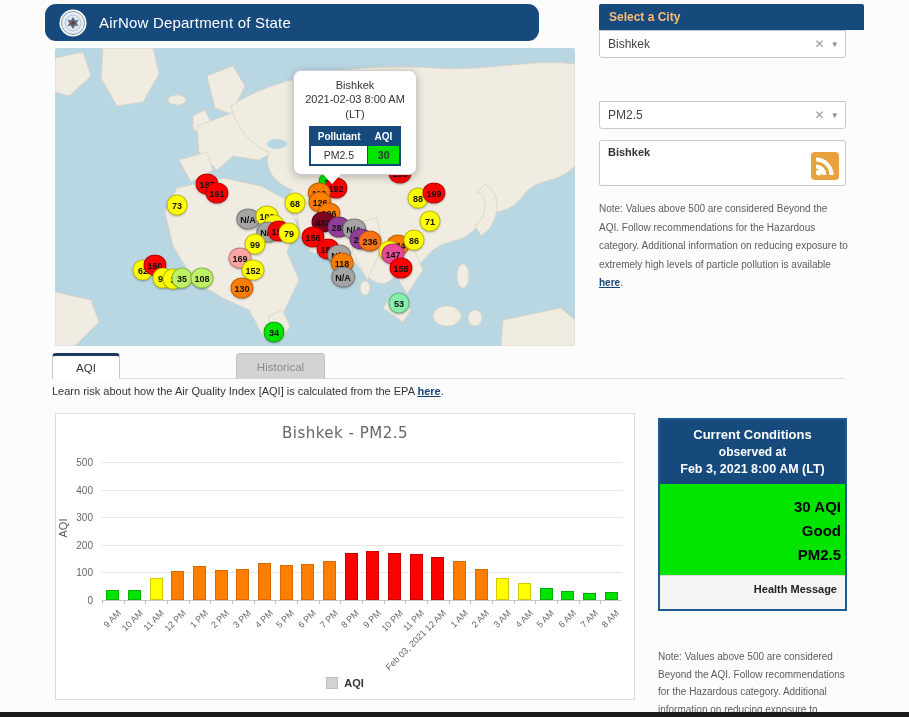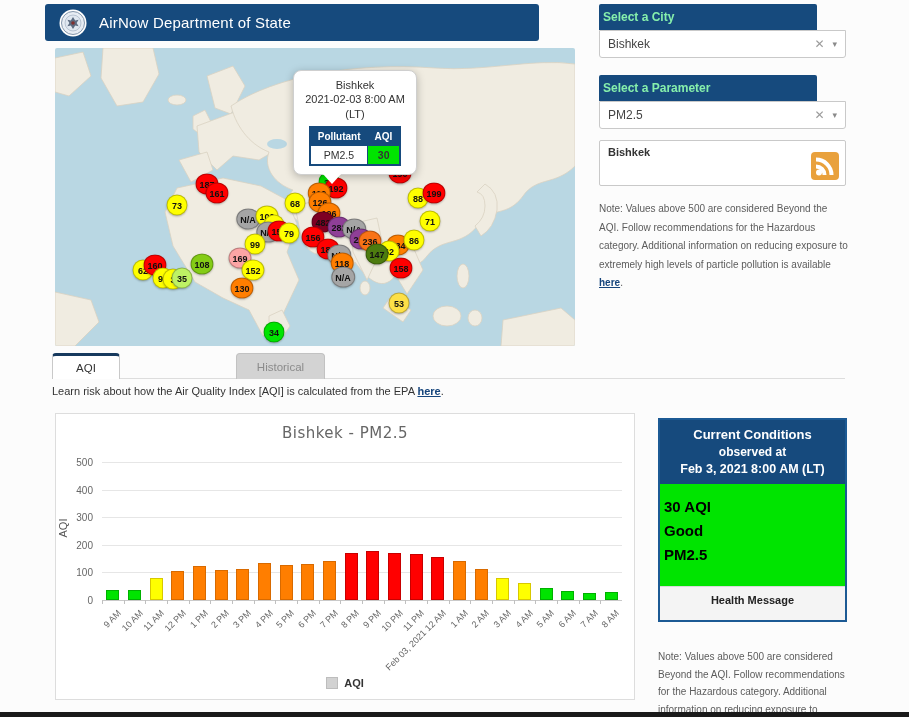--- a/index.html
+++ b/index.html
@@ -1,21 +1,21 @@
 <!DOCTYPE html>
 <html><head>
 <meta charset="utf-8">
 <style>
   * { margin:0; padding:0; box-sizing:border-box; }
   html,body { width:909px; height:717px; background:#fcfcfc; font-family:"Liberation Sans", sans-serif; overflow:hidden; }
   #canvas { position:relative; width:909px; height:717px; }
 
   
   .app-header { position:absolute; left:45px; top:4px; width:494px; height:37px;
-    background:#164a7d; border-radius:3px; display:flex; align-items:center; padding-left:14px; }
+    background:#164a7d; border-radius:11px; display:flex; align-items:center; padding-left:14px; }
   .seal { width:28px; height:28px; margin-right:12px; flex:0 0 auto; }
   .app-title { color:#ffffff; font-size:15px; letter-spacing:.2px; }
 
   
   .map { position:absolute; left:55px; top:48px; width:520px; height:298px;
     background:#b9d7e3; overflow:hidden; border-radius:2px; }
   .map svg.land { position:absolute; left:0; top:0; }
   .marker { position:absolute; transform:translate(-50%,-50%); min-width:21px; height:21px;
     padding:0 3px; border-radius:50%; display:flex; align-items:center; justify-content:center;
     font-size:9px; font-weight:bold; color:#111; border:1px solid rgba(0,0,0,.25);
@@ -25,23 +25,23 @@
     padding:7px 5px 8px; z-index:20; text-align:center; font-size:11px; color:#333; }
   .popup:after { content:""; position:absolute; left:28px; bottom:-10px; width:0; height:0;
     border-left:10px solid transparent; border-right:10px solid transparent; border-top:11px solid #ffffff; }
   .popup .p-city, .popup .p-date, .popup .p-tz { line-height:1.3; }
   .popup table { margin:5px auto 0; border-collapse:collapse; border:2px solid #164a7d; }
   .popup th { background:#164a7d; color:#fff; font-size:10px; padding:3px 7px; }
   .popup td { font-size:10.5px; padding:3px 7px; border:1px solid #164a7d; background:#fff; }
   .popup td.aqi-cell { font-weight:bold; }
 
   
-  .panel-head { position:absolute; left:599px; width:218px; height:26px; background:#164a7d;
-    color:#86efac; font-size:12px; font-weight:bold; display:flex; align-items:center;
-    padding-left:4px; border-radius:2px 2px 0 0; }
+  .panel-head { position:absolute; left:599px; width:265px; height:26px; background:#164a7d;
+    color:#fdba74; font-size:12px; font-weight:bold; display:flex; align-items:center;
+    padding-left:10px; border-radius:2px 2px 0 0; }
   .select-box { position:absolute; left:599px; width:247px; height:28px; background:#fff;
     border:1px solid #c9c9c9; border-radius:0 0 3px 3px; display:flex; align-items:center;
     padding:0 8px; font-size:12px; color:#444; cursor:pointer; }
   .select-box .val { flex:1; }
   .select-box .clear { color:#9a9a9a; font-size:12px; margin-right:8px; cursor:pointer; }
   .select-box .caret { color:#8a8a8a; font-size:9px; cursor:pointer; }
   .rss-box { position:absolute; left:599px; top:140px; width:247px; height:46px; background:#fff;
     border:1px solid #c9c9c9; border-radius:2px; padding:5px 8px; font-size:11px; font-weight:bold; color:#333; }
   .rss-icon { position:absolute; right:6px; bottom:5px; width:28px; height:28px; cursor:pointer; }
   .note { position:absolute; font-size:10px; color:#5c5c5c; line-height:1.85; }
@@ -75,25 +75,25 @@
     justify-content:center; gap:6px; cursor:pointer; }
   .legend .swatch { width:12px; height:12px; background:#d2d2d2; border:1px solid #bdbdbd; }
   .legend .lab { font-size:11px; font-weight:bold; color:#333; }
 
   
   .cc { position:absolute; left:658px; top:418px; width:189px; border:2px solid #1c5a94; background:#fff; }
   .cc-head { background:#164a7d; color:#fff; text-align:center; padding:7px 4px 8px; }
   .cc-head .l1 { font-size:13px; font-weight:bold; }
   .cc-head .l2 { font-size:12px; font-weight:bold; margin-top:3px; }
   .cc-head .l3 { font-size:12.5px; font-weight:bold; margin-top:3px; }
-  .cc-aqi { text-align:left; padding:14px 4px 23px; }
+  .cc-aqi { text-align:right; padding:14px 4px 12px; }
   .cc-aqi div { font-size:15px; font-weight:bold; color:#000; margin-top:7px; }
   .cc-aqi div:first-child { margin-top:0; }
   .cc-health { background:#f4f4f4; border-top:1px solid #d9d9d9; padding:7px 8px 9px; }
-  .cc-health .h-title { text-align:center; font-size:11px; font-weight:bold; color:#222; margin-bottom:5px; }
+  .cc-health .h-title { text-align:right; font-size:11px; font-weight:bold; color:#222; margin-bottom:5px; }
   .cc-health .h-text { font-size:10.5px; color:#333; line-height:1.8; }
 
   .footer-bar { position:absolute; left:0; top:712px; width:909px; height:5px; background:#1a1a1a; }
 </style>
 </head>
 <body>
 
 <div id="canvas">
 
   <div class="app-header">
@@ -151,46 +151,46 @@
         <div class="marker" style="left: 200px; top: 196px; background: rgb(255, 255, 0);">99</div>
         <div class="marker" style="left: 240px; top: 155px; background: rgb(255, 255, 0);">68</div>
         <div class="marker" style="left: 185px; top: 210px; background: #fca5a5;">169</div>
         <div class="marker" style="left: 198px; top: 222px; background: rgb(255, 255, 0);">152</div>
         <div class="marker" style="left: 187px; top: 240px; background: rgb(255, 126, 0);">130</div>
         <div class="marker" style="left: 88px; top: 222px; background: rgb(255, 255, 0);">62</div>
         <div class="marker" style="left: 100px; top: 217px; background: rgb(255, 0, 0);">160</div>
         <div class="marker" style="left: 108px; top: 230px; background: rgb(255, 255, 0);">95</div>
         <div class="marker" style="left: 118px; top: 231px; background: rgb(255, 255, 0);">3</div>
         <div class="marker" style="left: 127px; top: 230px; background: #bef264;">35</div>
-        <div class="marker" style="left: 147px; top: 216px; background: #84cc16;">108</div>
+        <div class="marker" style="left: 147px; top: 230px; background: #bef264;">108</div>
         <div class="marker" style="left: 345px; top: 125px; background: rgb(255, 0, 0);">190</div>
         <div class="marker" style="left: 274px; top: 134px; background: rgb(0, 228, 0);">30</div>
         <div class="marker" style="left: 281px; top: 140px; background: rgb(255, 0, 0);">192</div>
         <div class="marker" style="left: 264px; top: 145px; background: rgb(255, 126, 0);">110</div>
         <div class="marker" style="left: 265px; top: 154px; background: rgb(255, 126, 0);">126</div>
         <div class="marker" style="left: 274px; top: 165px; background: rgb(255, 126, 0);">106</div>
         <div class="marker" style="left: 268px; top: 174px; background: rgb(126, 0, 35);">482</div>
         <div class="marker" style="left: 284px; top: 179px; background: rgb(143, 63, 151);">282</div>
         <div class="marker" style="left: 299px; top: 181px; background: rgb(165, 165, 165);">N/A</div>
         <div class="marker" style="left: 306px; top: 191px; background: rgb(143, 63, 151);">223</div>
         <div class="marker" style="left: 315px; top: 193px; background: #f97316;">236</div>
         <div class="marker" style="left: 258px; top: 189px; background: rgb(255, 0, 0);">156</div>
         <div class="marker" style="left: 363px; top: 150px; background: rgb(255, 255, 0);">88</div>
         <div class="marker" style="left: 379px; top: 145px; background: rgb(255, 0, 0);">199</div>
         <div class="marker" style="left: 375px; top: 173px; background: rgb(255, 255, 0);">71</div>
         <div class="marker" style="left: 343px; top: 197px; background: rgb(255, 126, 0);">134</div>
         <div class="marker" style="left: 359px; top: 192px; background: rgb(255, 255, 0);">86</div>
         <div class="marker" style="left: 334px; top: 203px; background: rgb(255, 255, 0);">62</div>
-        <div class="marker" style="left: 322px; top: 206px; background: #4d7c0f;">147</div>
+        <div class="marker" style="left: 338px; top: 206px; background: #ec4899;">147</div>
         <div class="marker" style="left: 273px; top: 201px; background: rgb(255, 0, 0);">182</div>
         <div class="marker" style="left: 284px; top: 207px; background: rgb(165, 165, 165);">N/A</div>
         <div class="marker" style="left: 287px; top: 215px; background: rgb(255, 126, 0);">118</div>
         <div class="marker" style="left: 288px; top: 229px; background: rgb(165, 165, 165);">N/A</div>
         <div class="marker" style="left: 346px; top: 220px; background: rgb(255, 0, 0);">158</div>
-        <div class="marker" style="left: 344px; top: 255px; background: #fde047;">53</div>
+        <div class="marker" style="left: 344px; top: 255px; background: #86efac;">53</div>
         <div class="marker" style="left: 219px; top: 284px; background: rgb(0, 228, 0);">34</div>
       </div>
 
     <div class="popup">
       <div class="p-city">Bishkek</div>
       <div class="p-date">2021-02-03 8:00 AM</div>
       <div class="p-tz">(LT)</div>
       <table>
         <tbody>
             <tr>
@@ -206,21 +206,20 @@
     </div>
   </div>
 
   <div class="panel-head" style="top:4px;">Select a City</div>
   <div class="select-box" style="top:30px;">
     <span class="val">Bishkek</span>
     <span class="clear">✕</span>
     <span class="caret">▾</span>
   </div>
 
-  <div class="panel-head" style="top:75px;">Select a Parameter</div>
   <div class="select-box" style="top:101px;">
     <span class="val">PM2.5</span>
     <span class="clear">✕</span>
     <span class="caret">▾</span>
   </div>
 
   <div class="rss-box">
     <span>Bishkek</span>
     <svg class="rss-icon" viewBox="0 0 28 28">
       <rect width="28" height="28" rx="4" fill="#e9a13c"></rect>

